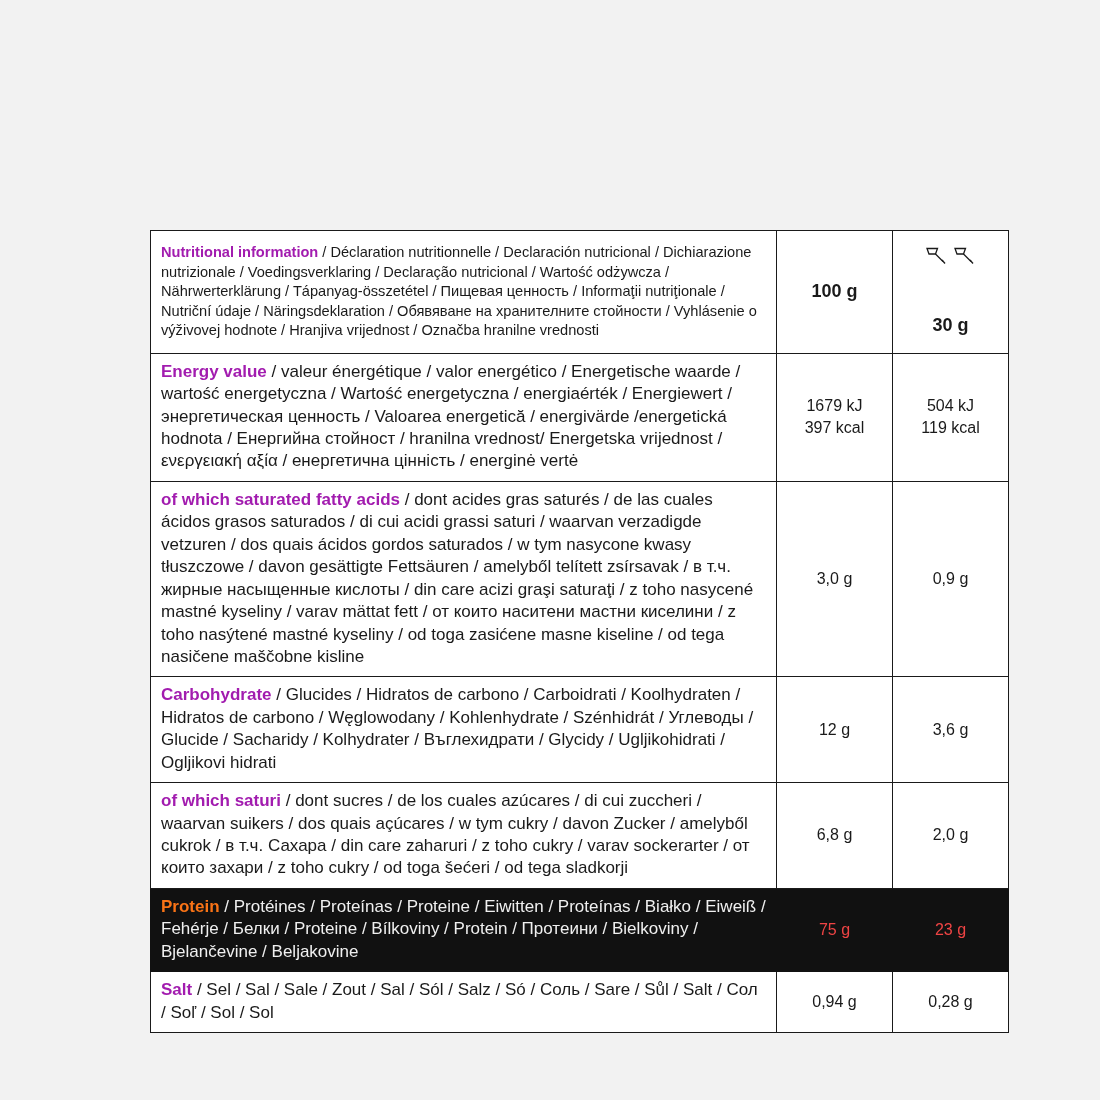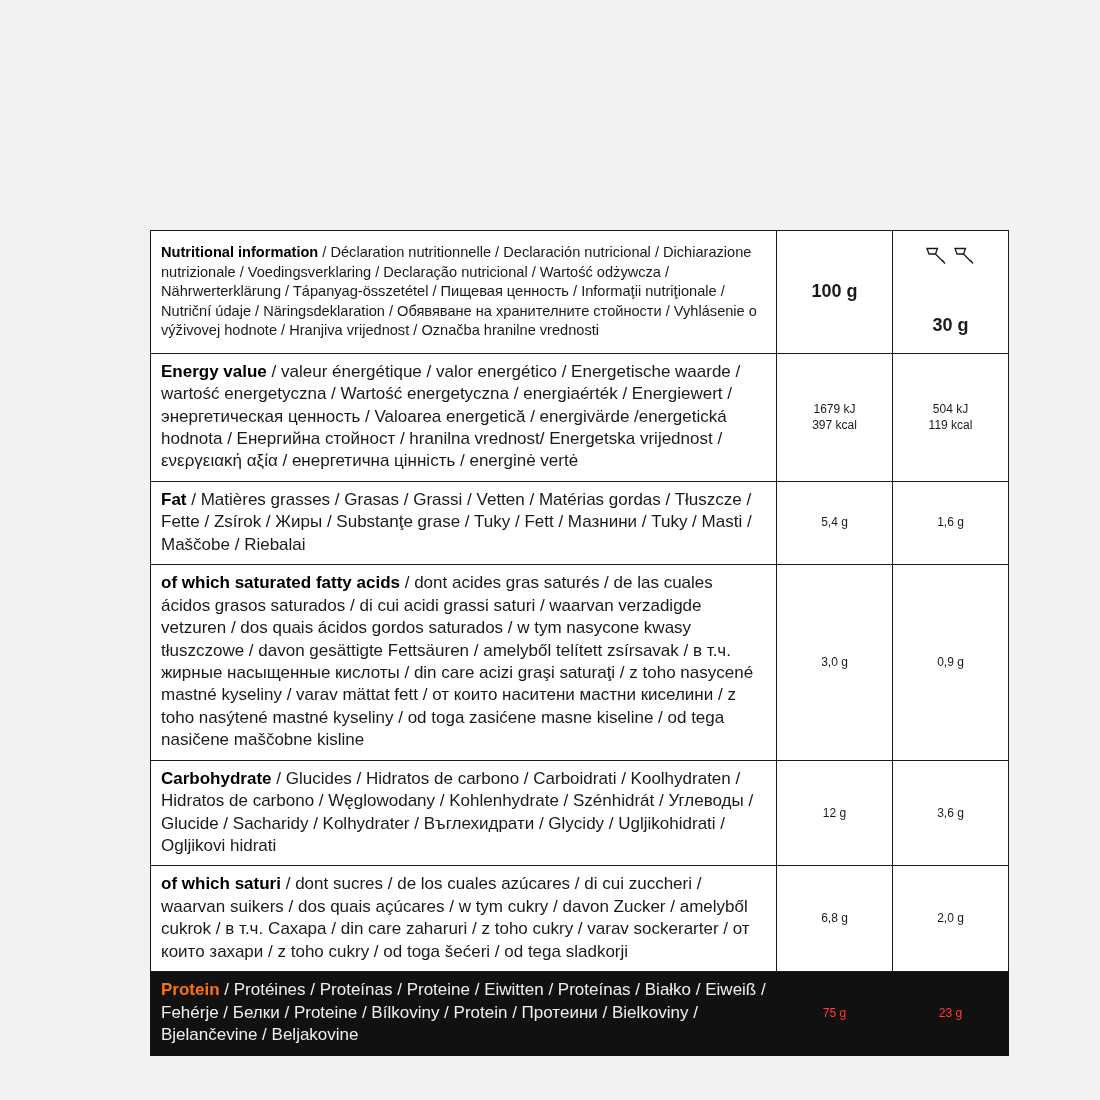--- a/index.html
+++ b/index.html
@@ -40,28 +40,28 @@
     width: 605px;
     font-size: 17px;
     line-height: 1.32;
     text-align: left;
     vertical-align: middle;
     color: #333333;
   }
   td.val {
     width: 95px;
     text-align: center;
-    font-size: 12px;
+    font-size: 16px;
     line-height: 1.35;
     color: #1a1a1a;
     white-space: pre-line;
   }
   .strong {
     font-weight: bold;
-    color: #000000;
+    color: #a21caf;
   }
   
   .hdr td.label {
     font-size: 14.6px;
     line-height: 1.34;
     padding-top: 12px;
     padding-bottom: 12px;
   }
   .hdr td.val {
     font-size: 18px;
@@ -134,25 +134,20 @@
         </tr>
 
         <tr>
           <td class="label"><span class="strong">Energy value</span><span> / valeur énergétique / valor energético / Energetische waarde / wartość energetyczna / Wartość energetyczna / energiaérték / Energiewert / энергетическая ценность / Valoarea energetică / energivärde /energetická hodnota / Енергийна стойност / hranilna vrednost/ Energetska vrijednost / ενεργειακή αξία / енергетична цінність / energinė vertė</span></td>
           <td class="val">1679 kJ
 397 kcal</td>
           <td class="val">504 kJ
 119 kcal</td>
         </tr>
 
-        <tr>
-          <td class="label"><span class="strong">Fat</span><span> / Matières grasses / Grasas / Grassi / Vetten / Matérias gordas / Tłuszcze / Fette / Zsírok / Жиры / Substanţe grase / Tuky / Fett / Мазнини / Tuky / Masti / Maščobe / Riebalai</span></td>
-          <td class="val">5,4 g</td>
-          <td class="val">1,6 g</td>
-        </tr>
 
         <tr>
           <td class="label"><span class="strong">of which saturated fatty acids</span><span> / dont acides gras saturés / de las cuales ácidos grasos saturados / di cui acidi grassi saturi / waarvan verzadigde vetzuren / dos quais ácidos gordos saturados / w tym nasycone kwasy tłuszczowe / davon gesättigte Fettsäuren / amelyből telített zsírsavak / в т.ч. жирные насыщенные кислоты / din care acizi graşi saturaţi / z toho nasycené mastné kyseliny / varav mättat fett / от които наситени мастни киселини / z toho nasýtené mastné kyseliny / od toga zasićene masne kiseline / od tega nasičene maščobne kisline</span></td>
           <td class="val">3,0 g</td>
           <td class="val">0,9 g</td>
         </tr>
 
         <tr>
           <td class="label"><span class="strong">Carbohydrate</span><span> / Glucides / Hidratos de carbono / Carboidrati / Koolhydraten / Hidratos de carbono / Węglowodany / Kohlenhydrate / Szénhidrát / Углеводы / Glucide / Sacharidy / Kolhydrater / Въглехидрати / Glycidy / Ugljikohidrati / Ogljikovi hidrati</span></td>
           <td class="val">12 g</td>
@@ -164,16 +159,21 @@
           <td class="val">6,8 g</td>
           <td class="val">2,0 g</td>
         </tr>
 
         <tr class="invert">
           <td class="label tight"><span class="strong">Protein</span><span> / Protéines / Proteínas / Proteine / Eiwitten / Proteínas / Białko / Eiweiß / Fehérje / Белки / Proteine / Bílkoviny / Protein / Протеини / Bielkoviny / Bjelančevine / Beljakovine</span></td>
           <td class="val">75 g</td>
           <td class="val">23 g</td>
         </tr>
 
+        <tr>
+          <td class="label tight"><span class="strong">Salt</span><span> / Sel / Sal / Sale / Zout / Sal / Sól / Salz / Só / Соль / Sare / Sůl / Salt / Сол / Soľ / Sol / Sol</span></td>
+          <td class="val">0,94 g</td>
+          <td class="val">0,28 g</td>
+        </tr>
       </tbody>
     </table>
   </div>
 </div>
 
 </body></html>

